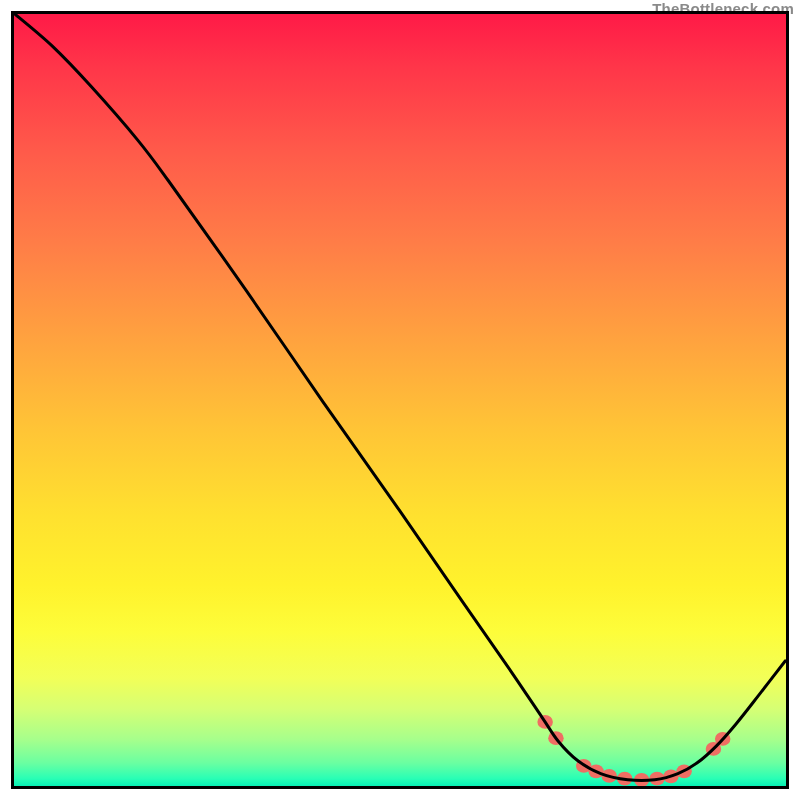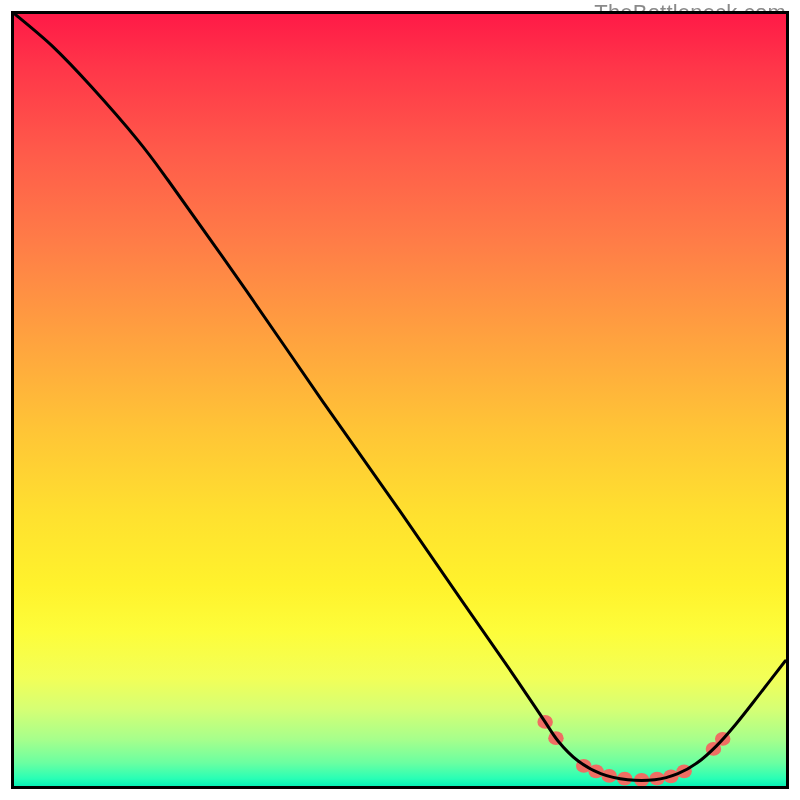--- a/index.html
+++ b/index.html
@@ -50,23 +50,23 @@
   }
   svg.curve {
     position: absolute;
     inset: 0;
     width: 100%;
     height: 100%;
   }
   .watermark {
     position: absolute;
     top: 0px;
-    right: 14px;
-    font-size: 22px;
-    font-weight: 400;
+    right: 6px;
+    font-size: 15px;
+    font-weight: 700;
     color: #8a8a8a;
     letter-spacing: 0.2px;
   }
 </style>
 </head>
 <body>
 
 <div class="stage">
   <div class="watermark">TheBottleneck.com</div>
   <div class="plot">

